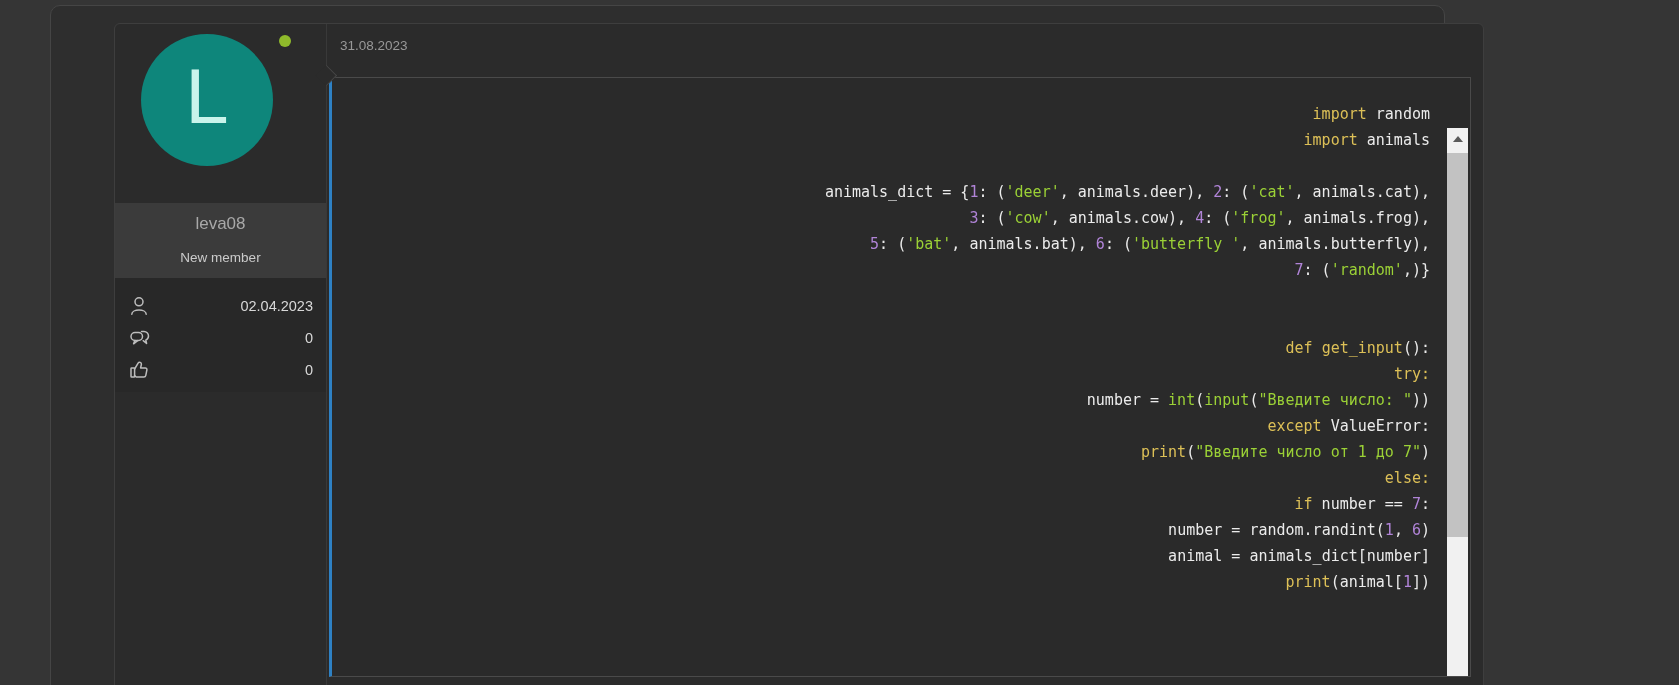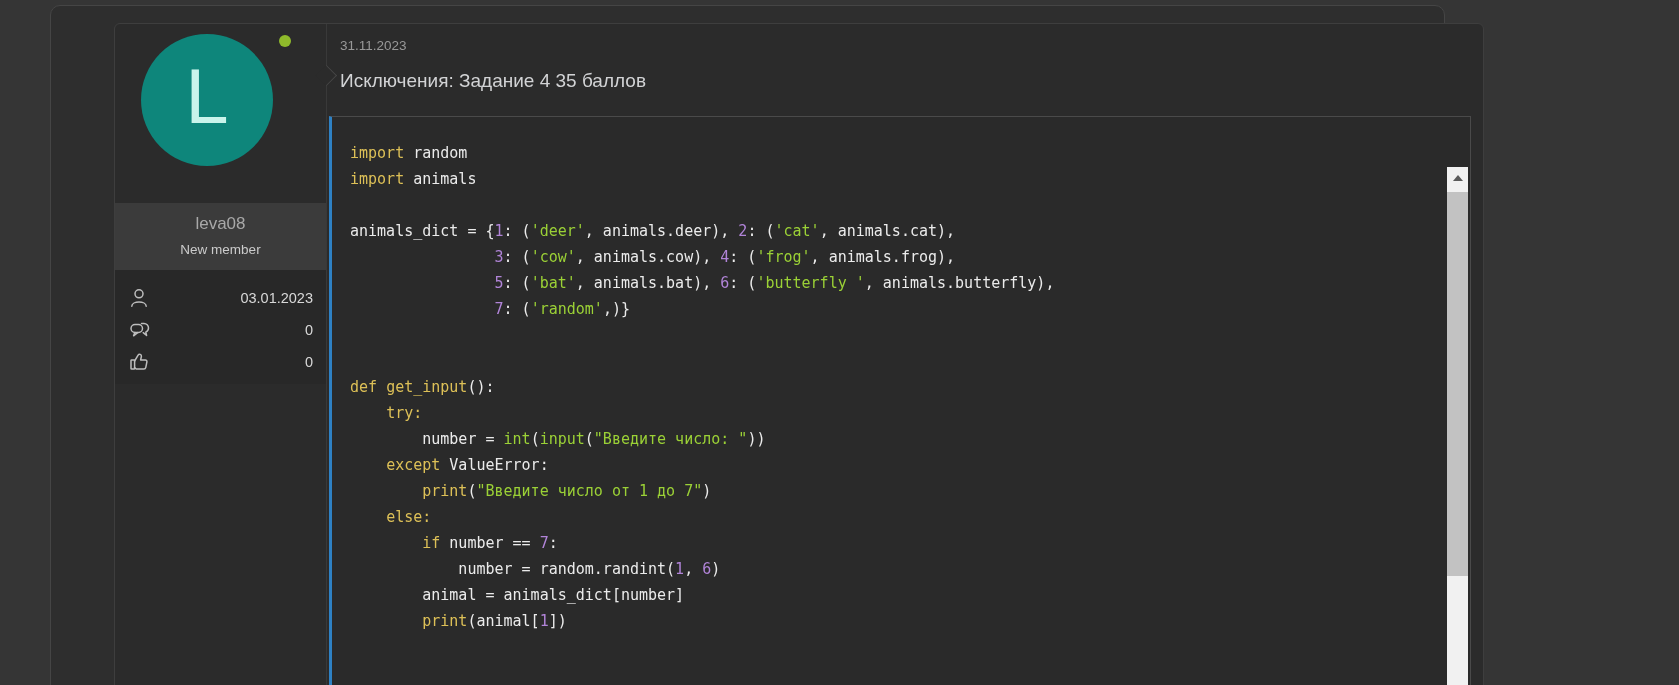--- a/index.html
+++ b/index.html
@@ -47,21 +47,21 @@
   .online-dot { position: absolute; left: 164px; top: 11px; width: 12px; height: 12px; border-radius: 50%; }
   .avatar-arrow {
     position: absolute; right: -8px; top: 44px; width: 14px; height: 14px;
     background: #2b2b2b;
     border-top: 1px solid #464646; border-right: 1px solid #464646;
     transform: rotate(45deg);
     z-index: 2;
   }
   .user-title-section { background: #3b3b3b; text-align: center; padding: 11px 4px 13px; }
   .username { font-size: 17px; font-weight: normal; color: #a8a8a8; cursor: pointer; }
-  .user-role { font-size: 13.5px; color: #cbcbcb; margin-top: 8px; }
+  .user-role { font-size: 13.5px; color: #cbcbcb; margin-top: 16px; }
   .stats-section { background: #282828; padding: 8px 13px 10px; }
   .stat-row { display: flex; align-items: center; margin-top: 8px; }
   .stat-icon { width: 24px; height: 24px; flex: 0 0 24px; }
   .stat-icon svg { width: 24px; height: 24px; stroke: #bdbdbd; fill: none; stroke-width: 1.5; stroke-linecap: round; stroke-linejoin: round; }
   .stat-value { flex: 1; text-align: right; color: #d8d8d8; font-size: 14.5px; }
   .content-col { flex: 1; min-width: 0; position: relative; }
   .post-date { padding: 14px 13px 0; font-size: 13.5px; color: #989898; cursor: pointer; }
   .post-title { padding: 17px 13px 0; font-size: 19px; font-weight: 400; color: #d2d3d5; }
   .code-block {
     margin: 24px 12px 0 2px;
@@ -73,20 +73,21 @@
     box-sizing: border-box;
     overflow: hidden;
   }
   .code-lang { padding: 11px 18px 5px; font-size: 14.5px; }
   .code-pre {
     margin: 0;
     padding: 23px 40px 20px 18px;
     font-family: "DejaVu Sans Mono", "Liberation Mono", monospace;
     font-size: 15px;
     line-height: 26px;
+    text-align: right;
   }
   .code-line { white-space: pre; min-height: 26px; }
   .scrollbar { position: absolute; top: 50px; right: 2px; bottom: 0; width: 21px; background: #f1f1f1; }
   .sb-up { position: absolute; top: 0; left: 0; right: 0; height: 22px; background: #f1f1f1; display: flex; align-items: center; justify-content: center; cursor: pointer; }
   .sb-up-arrow { width: 0; height: 0; border-left: 5px solid transparent; border-right: 5px solid transparent; border-bottom: 6px solid #5a5a5a; }
   .sb-thumb { position: absolute; top: 25px; left: 0; right: 0; height: 384px; background: #c2c2c2; cursor: pointer; }
 </style>
 </head>
 <body style="background: rgb(53, 53, 53);">
 
@@ -106,21 +107,21 @@
         <div class="user-role">New member</div>
       </div>
       <div class="stats-section">
         <div class="stat-row">
           <span class="stat-icon">
             <svg viewBox="0 0 24 24">
               <circle cx="11" cy="7.8" r="4"></circle>
               <path d="M3.8 20.2 c0-5.6 14.4-5.6 14.4 0"></path>
             </svg>
           </span>
-          <span class="stat-value">03.01.2023</span>
+          <span class="stat-value">02.04.2023</span>
         </div>
         <div class="stat-row">
           <span class="stat-icon">
             <svg viewBox="0 0 24 24">
               <path d="M13.5 5.5 h2.5 a4.5 4.5 0 0 1 4.5 4.5 c0 1.9-1.1 3.3-2.7 4.1 L18.6 17.4 l-3.4-2.7"></path>
               <rect x="3" y="6.5" width="11.5" height="8" rx="4"></rect>
               <path d="M6.8 14.5 L5.6 17.8 L9.6 14.6"></path>
             </svg>
           </span>
           <span class="stat-value">0</span>
@@ -131,22 +132,21 @@
               <rect x="3" y="10" width="3.6" height="9" rx="0.6"></rect>
               <path d="M6.6 17.6 l1.6 1.4 h7.6 a2 2 0 0 0 2-1.6 l1.1-5.5 a1.6 1.6 0 0 0-1.6-1.9 h-4.7 l0.8-3.7 a1.8 1.8 0 0 0-3.3-1.2 L6.6 11"></path>
             </svg>
           </span>
           <span class="stat-value">0</span>
         </div>
       </div>
     </div>
 
     <div class="content-col">
-      <div class="post-date">31.11.2023</div>
-      <div class="post-title">Исключения: Задание 4 35 баллов</div>
+      <div class="post-date">31.08.2023</div>
 
       <div class="code-block" style="border-left-color: rgb(46, 129, 196);">
         <pre class="code-pre"><div class="code-line"><span style="color: rgb(221, 192, 87);">import</span><span style="color: rgb(235, 235, 235);"> random</span></div><div class="code-line"><span style="color: rgb(221, 192, 87);">import</span><span style="color: rgb(235, 235, 235);"> animals</span></div><div class="code-line">&nbsp;</div><div class="code-line"><span style="color: rgb(235, 235, 235);">animals_dict = {</span><span style="color: rgb(177, 132, 216);">1</span><span style="color: rgb(235, 235, 235);">: (</span><span style="color: rgb(155, 209, 54);">'deer'</span><span style="color: rgb(235, 235, 235);">, animals.deer), </span><span style="color: rgb(177, 132, 216);">2</span><span style="color: rgb(235, 235, 235);">: (</span><span style="color: rgb(155, 209, 54);">'cat'</span><span style="color: rgb(235, 235, 235);">, animals.cat),</span></div><div class="code-line"><span style="color: rgb(235, 235, 235);">                </span><span style="color: rgb(177, 132, 216);">3</span><span style="color: rgb(235, 235, 235);">: (</span><span style="color: rgb(155, 209, 54);">'cow'</span><span style="color: rgb(235, 235, 235);">, animals.cow), </span><span style="color: rgb(177, 132, 216);">4</span><span style="color: rgb(235, 235, 235);">: (</span><span style="color: rgb(155, 209, 54);">'frog'</span><span style="color: rgb(235, 235, 235);">, animals.frog),</span></div><div class="code-line"><span style="color: rgb(235, 235, 235);">                </span><span style="color: rgb(177, 132, 216);">5</span><span style="color: rgb(235, 235, 235);">: (</span><span style="color: rgb(155, 209, 54);">'bat'</span><span style="color: rgb(235, 235, 235);">, animals.bat), </span><span style="color: rgb(177, 132, 216);">6</span><span style="color: rgb(235, 235, 235);">: (</span><span style="color: rgb(155, 209, 54);">'butterfly '</span><span style="color: rgb(235, 235, 235);">, animals.butterfly),</span></div><div class="code-line"><span style="color: rgb(235, 235, 235);">                </span><span style="color: rgb(177, 132, 216);">7</span><span style="color: rgb(235, 235, 235);">: (</span><span style="color: rgb(155, 209, 54);">'random'</span><span style="color: rgb(235, 235, 235);">,)}</span></div><div class="code-line">&nbsp;</div><div class="code-line">&nbsp;</div><div class="code-line"><span style="color: rgb(221, 192, 87);">def</span><span style="color: rgb(235, 235, 235);"> </span><span style="color: rgb(221, 192, 87);">get_input</span><span style="color: rgb(235, 235, 235);">():</span></div><div class="code-line"><span style="color: rgb(235, 235, 235);">    </span><span style="color: rgb(221, 192, 87);">try</span><span style="color: rgb(221, 192, 87);">:</span></div><div class="code-line"><span style="color: rgb(235, 235, 235);">        number = </span><span style="color: rgb(155, 209, 54);">int</span><span style="color: rgb(235, 235, 235);">(</span><span style="color: rgb(155, 209, 54);">input</span><span style="color: rgb(235, 235, 235);">(</span><span style="color: rgb(155, 209, 54);">"Введите число: "</span><span style="color: rgb(235, 235, 235);">))</span></div><div class="code-line"><span style="color: rgb(235, 235, 235);">    </span><span style="color: rgb(221, 192, 87);">except</span><span style="color: rgb(235, 235, 235);"> ValueError:</span></div><div class="code-line"><span style="color: rgb(235, 235, 235);">        </span><span style="color: rgb(221, 192, 87);">print</span><span style="color: rgb(235, 235, 235);">(</span><span style="color: rgb(155, 209, 54);">"Введите число от 1 до 7"</span><span style="color: rgb(235, 235, 235);">)</span></div><div class="code-line"><span style="color: rgb(235, 235, 235);">    </span><span style="color: rgb(221, 192, 87);">else</span><span style="color: rgb(221, 192, 87);">:</span></div><div class="code-line"><span style="color: rgb(235, 235, 235);">        </span><span style="color: rgb(221, 192, 87);">if</span><span style="color: rgb(235, 235, 235);"> number == </span><span style="color: rgb(177, 132, 216);">7</span><span style="color: rgb(235, 235, 235);">:</span></div><div class="code-line"><span style="color: rgb(235, 235, 235);">            number = random.randint(</span><span style="color: rgb(177, 132, 216);">1</span><span style="color: rgb(235, 235, 235);">, </span><span style="color: rgb(177, 132, 216);">6</span><span style="color: rgb(235, 235, 235);">)</span></div><div class="code-line"><span style="color: rgb(235, 235, 235);">        animal = animals_dict[number]</span></div><div class="code-line"><span style="color: rgb(235, 235, 235);">        </span><span style="color: rgb(221, 192, 87);">print</span><span style="color: rgb(235, 235, 235);">(animal[</span><span style="color: rgb(177, 132, 216);">1</span><span style="color: rgb(235, 235, 235);">])</span></div></pre>
         <div class="scrollbar">
           <div class="sb-up">
             <div class="sb-up-arrow"></div>
           </div>
           <div class="sb-thumb"></div>
         </div>
       </div>

